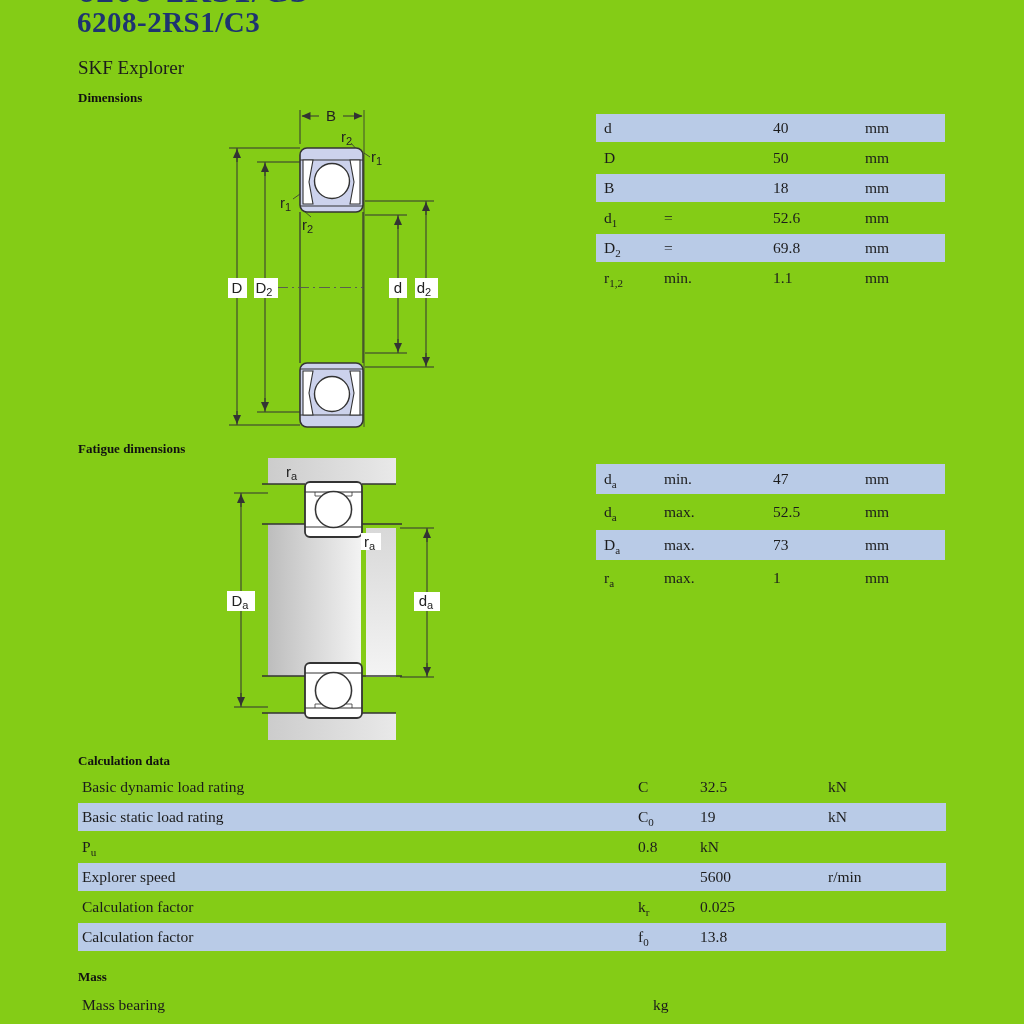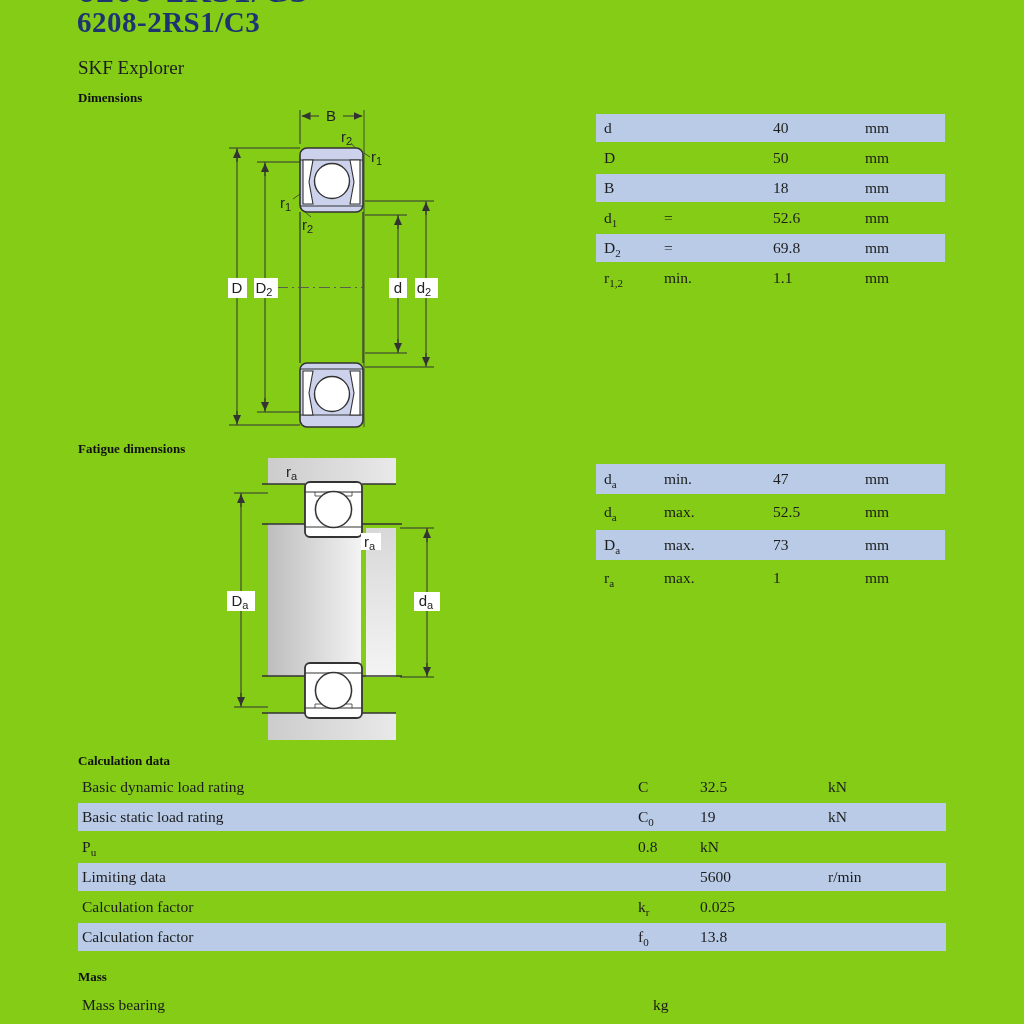--- a/index.html
+++ b/index.html
@@ -296,21 +296,21 @@
       <span><span>C</span><sub>0</sub></span>
       <span>19</span>
       <span>kN</span>
     </div>
     <div class="crow">
       <span><span>P</span><sub>u</sub></span>
       <span>0.8</span>
       <span>kN</span>
     </div>
     <div class="crow hl">
-      <span>Limiting data</span>
+      <span>Explorer speed</span>
       <span><span></span><sub></sub></span>
       <span>5600</span>
       <span>r/min</span>
     </div>
     <div class="crow">
       <span>Calculation factor</span>
       <span><span>k</span><sub>r</sub></span>
       <span>0.025</span>
       <span></span>
     </div>

